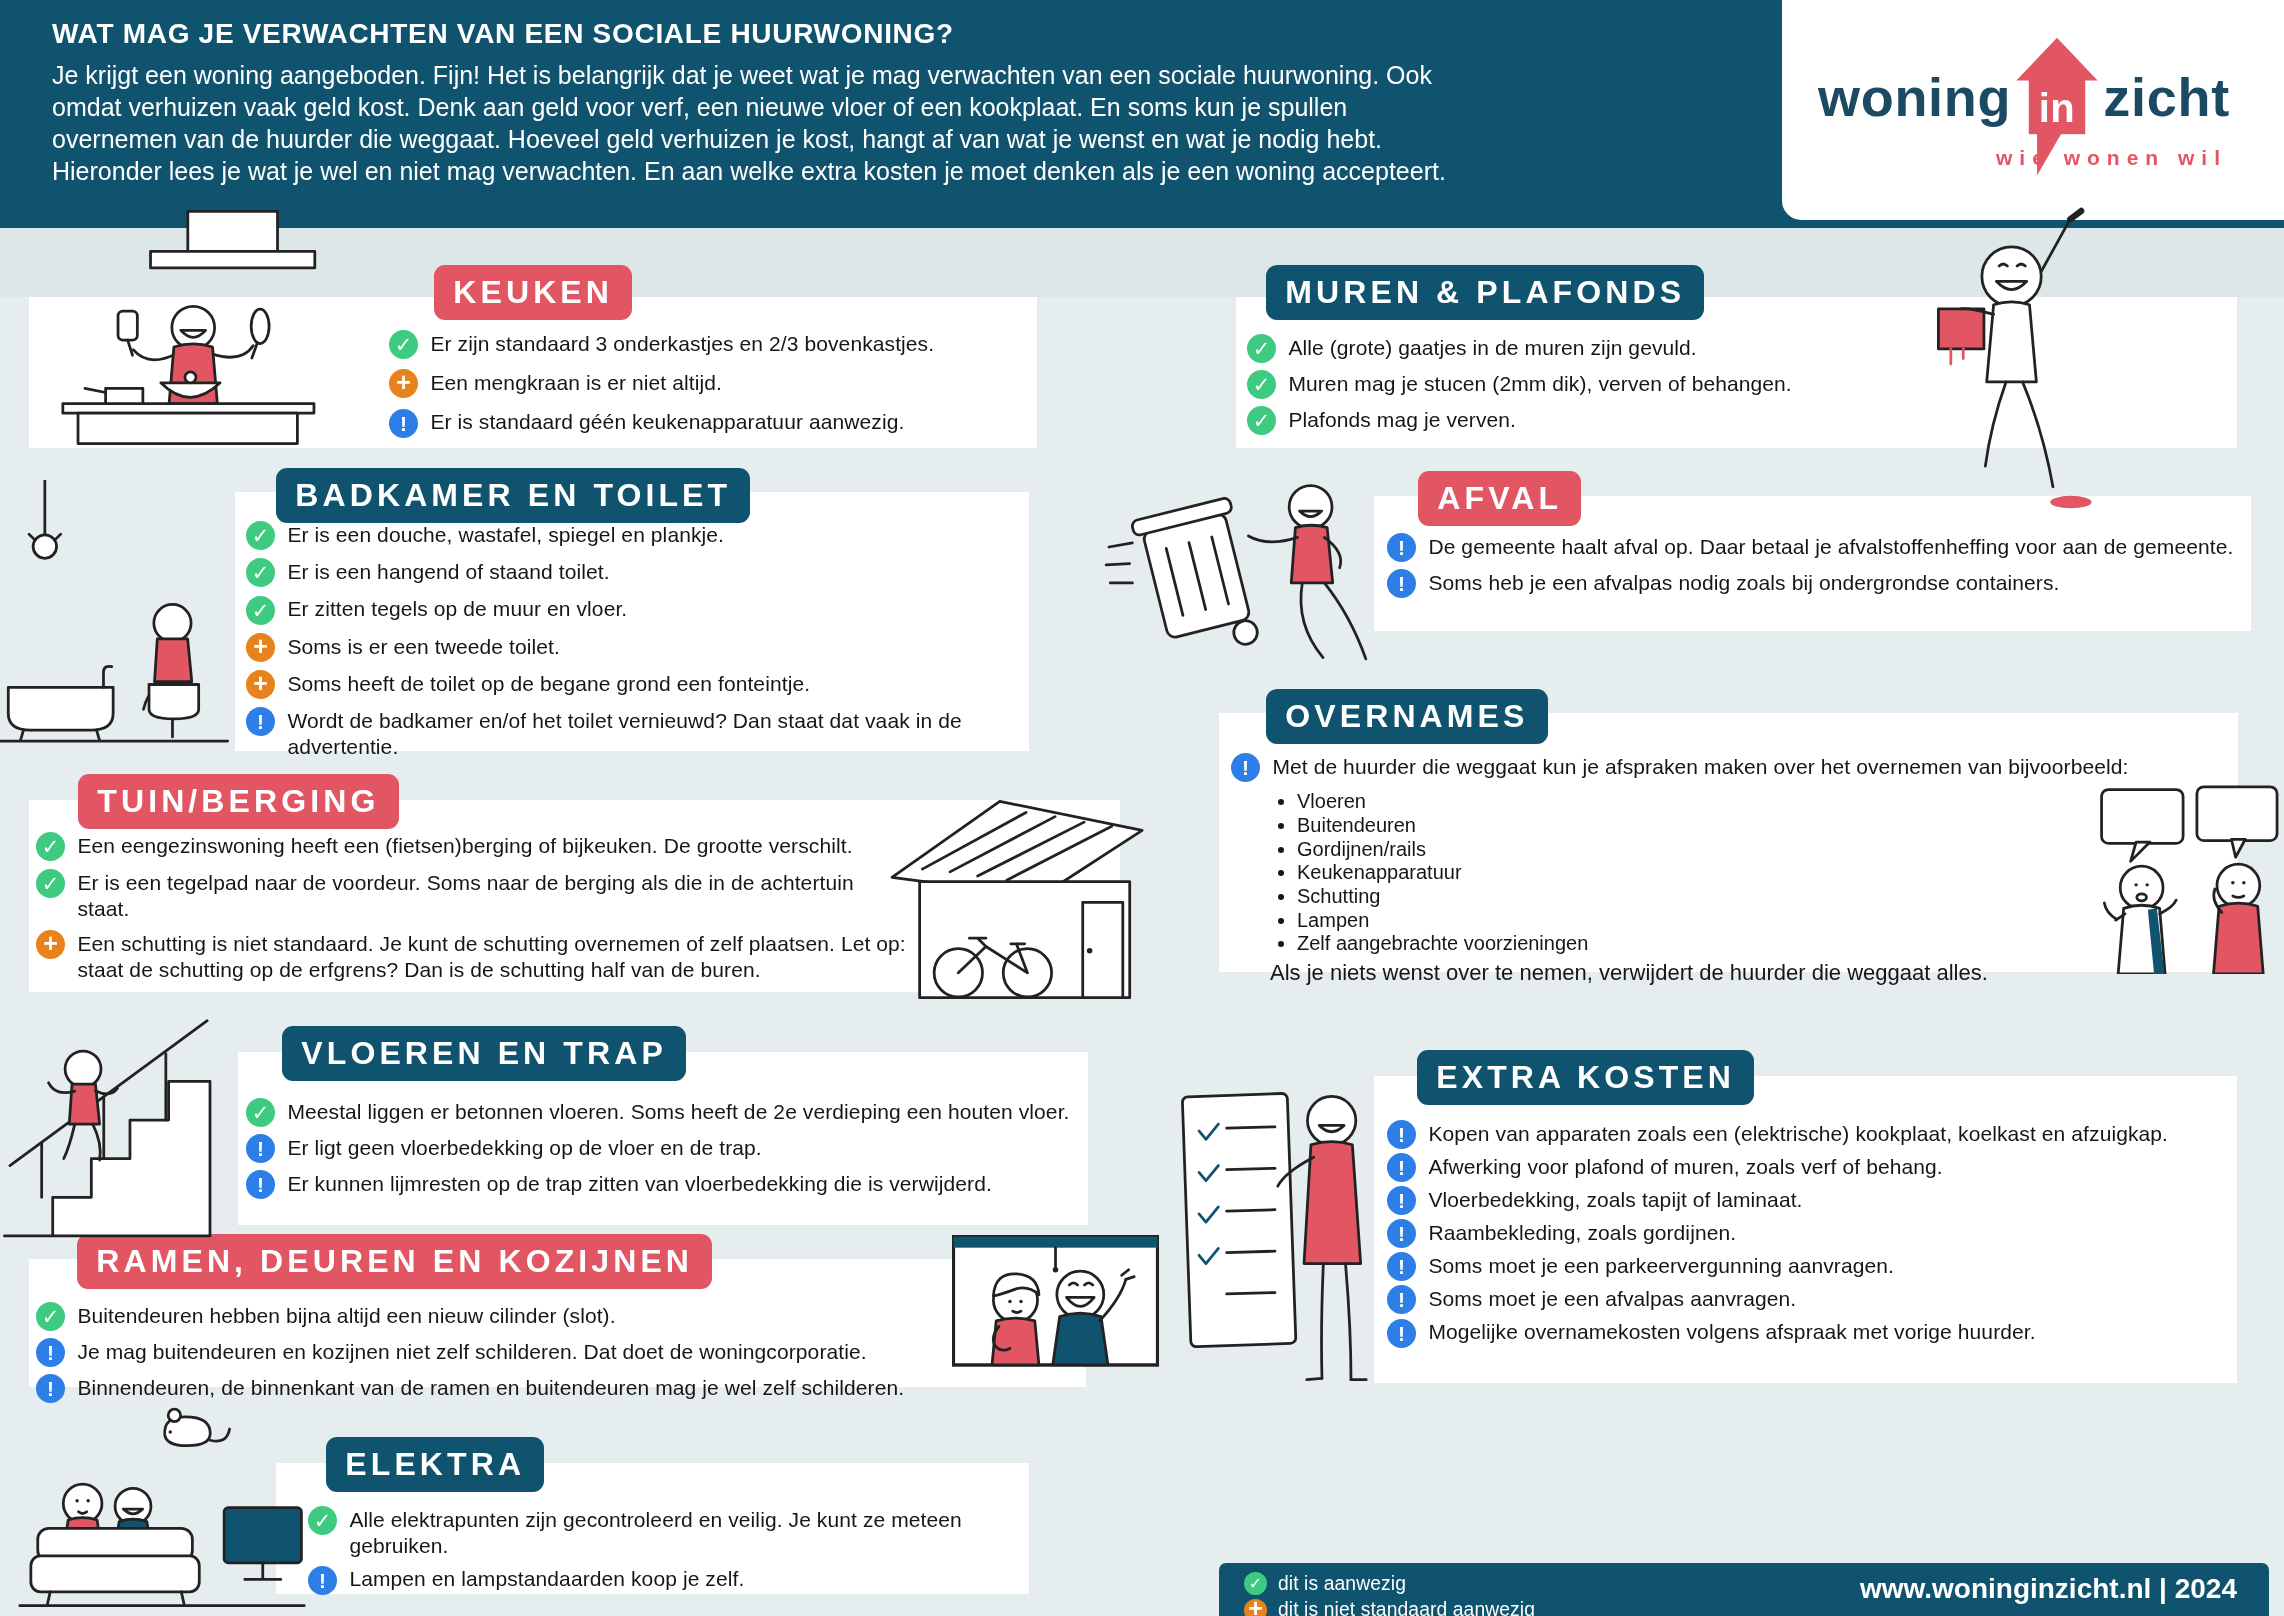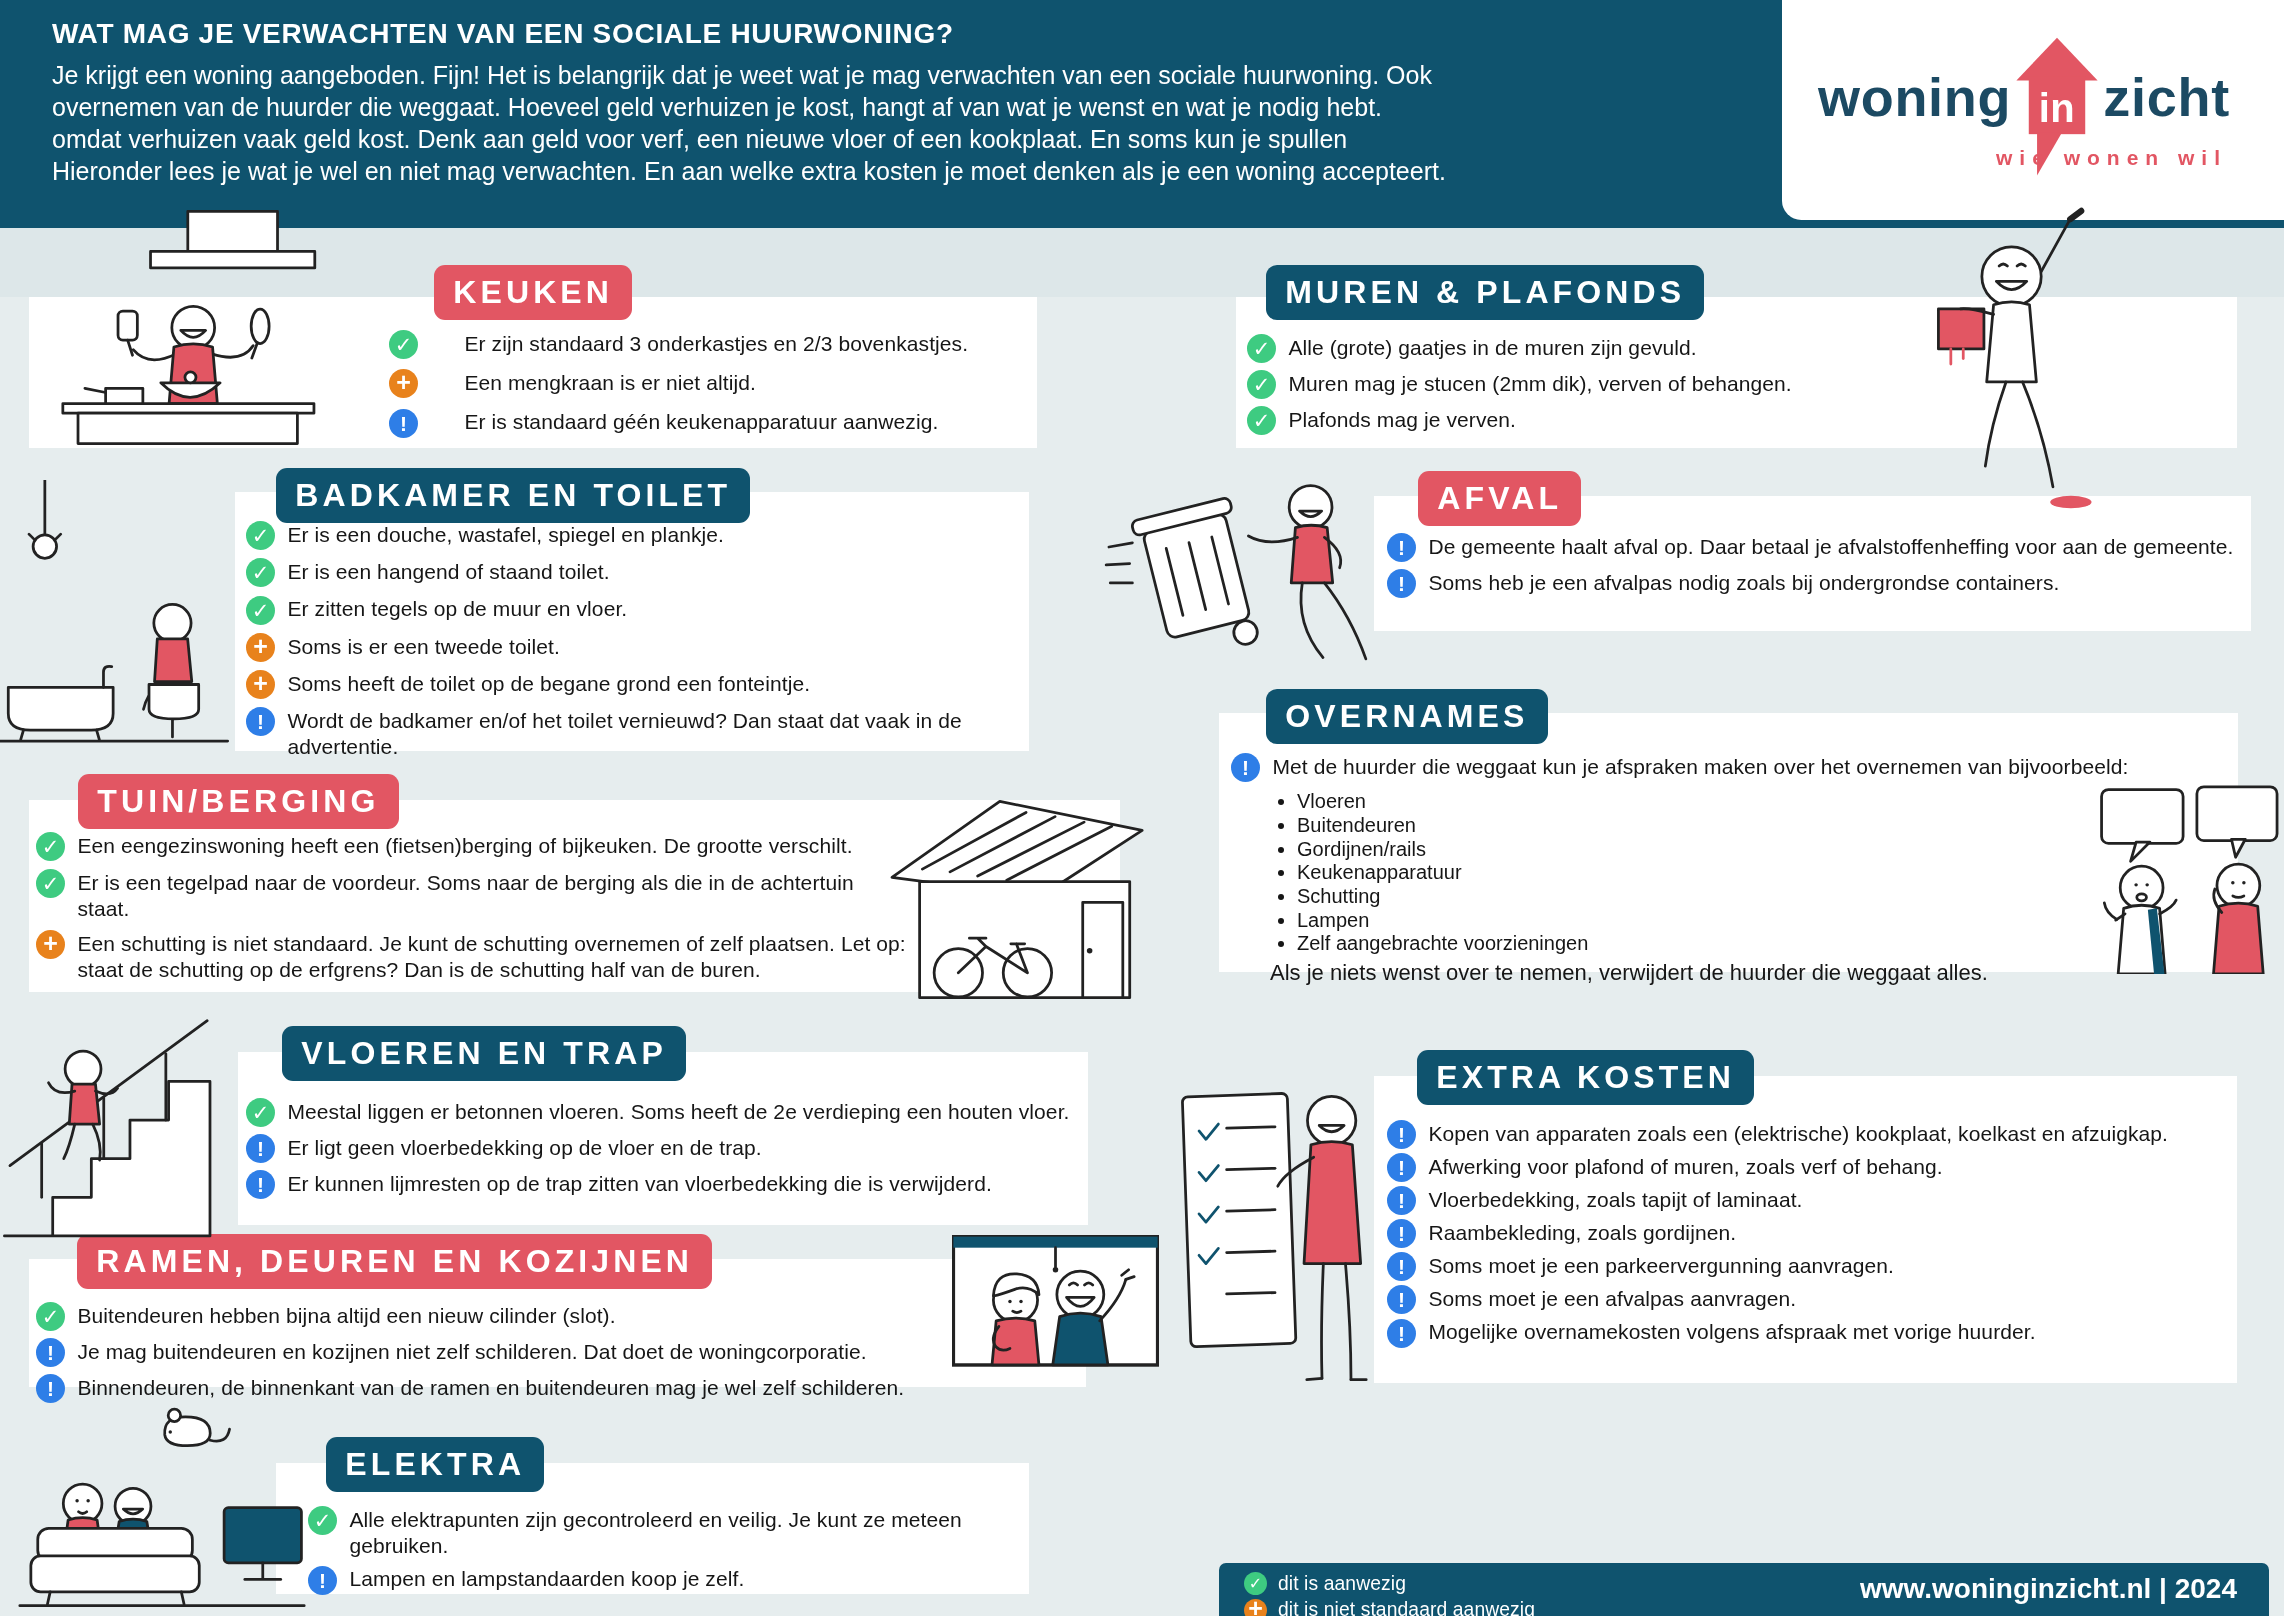--- a/index.html
+++ b/index.html
@@ -23,21 +23,21 @@
   .badge{position:absolute;z-index:4;color:#fff;font-weight:bold;font-size:32px;letter-spacing:4.1px;
          padding:9px 19.3px;border-radius:11px;white-space:nowrap;}
   .badge.red{background:#e25663;}
   .badge.teal{background:#0f536e;}
   
   .list{position:absolute;z-index:4;}
   .row{display:flex;align-items:flex-start;margin-bottom:8.3px;}
   .row .txt{font-size:21px;line-height:26px;letter-spacing:0.1px;padding-top:0.7px;}
   .gap-sm .row{margin-bottom:4.1px;}
   .gap-md .row{margin-bottom:7px;}
-  .gap-lg .row{margin-bottom:10.4px;gap:34px;}
+  .gap-lg .row{margin-bottom:10.4px;}
   .ic{width:29px;height:29px;border-radius:50%;color:#fff;display:flex;align-items:center;justify-content:center;
       font-weight:bold;font-size:21px;flex:0 0 29px;margin-right:12.4px;line-height:1;}
   .ic.check{background:#3ecb81;}
   .ic.plus{background:#e8821c;}
   .ic.exclaim{background:#2e7ee7;}
   .ic.check::before{content:"\2713";}
   .ic.plus::before{content:"+";font-size:25px;margin-top:-2.1px;}
   .ic.exclaim::before{content:"!";}
   
   .bullets{margin:5.5px 0 4.1px 66px;padding:0;font-size:20px;line-height:23px;}
@@ -63,22 +63,22 @@
 <body>
 
 <div id="canvas">
 
   <div class="band-strip"></div>
   <div class="band-top"></div>
 
   <div class="page-title">WAT MAG JE VERWACHTEN VAN EEN SOCIALE HUURWONING?</div>
   <div class="intro">
     <div>Je krijgt een woning aangeboden. Fijn! Het is belangrijk dat je weet wat je mag verwachten van een sociale huurwoning. Ook</div>
+    <div>omdat verhuizen vaak geld kost. Denk aan geld voor verf, een nieuwe vloer of een kookplaat. En soms kun je spullen</div>
     <div>overnemen van de huurder die weggaat. Hoeveel geld verhuizen je kost, hangt af van wat je wenst en wat je nodig hebt.</div>
-    <div>omdat verhuizen vaak geld kost. Denk aan geld voor verf, een nieuwe vloer of een kookplaat. En soms kun je spullen</div>
     <div>Hieronder lees je wat je wel en niet mag verwachten. En aan welke extra kosten je moet denken als je een woning accepteert.</div>
   </div>
 
   <div class="logo-panel">
     <div class="logo-row">
       <span>woning</span>
       <svg class="logo-house" width="84" height="144" viewBox="0 0 122 208" style="font-size:78px">
         <polygon points="61,2 120,64 2,64" fill="#e25663"></polygon>
         <rect x="20" y="58" width="82" height="84" fill="#e25663"></rect>
         <polygon points="32,140 32,202 68,140" fill="#e25663"></polygon>

